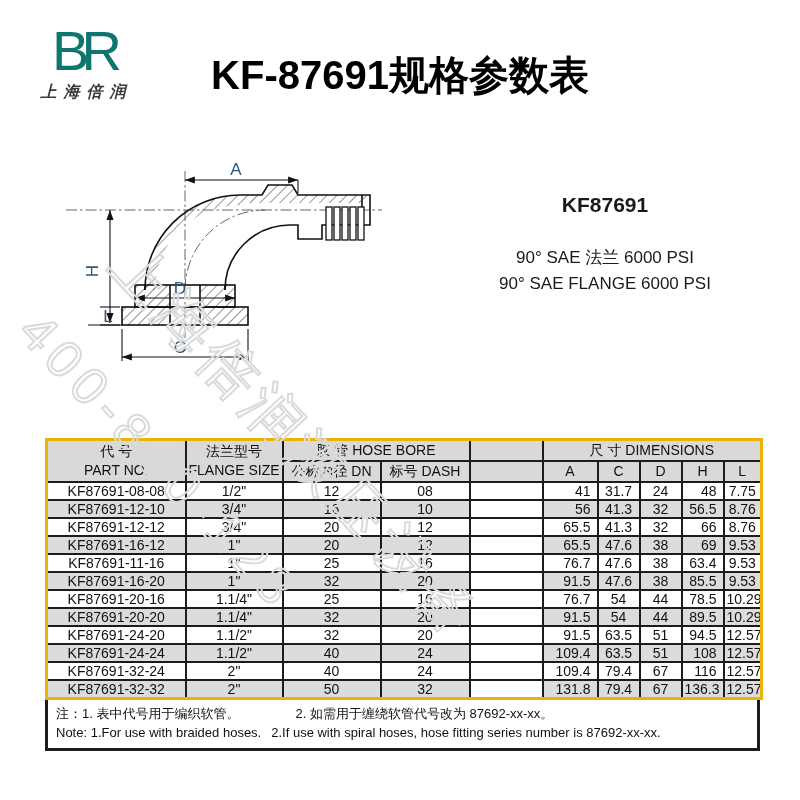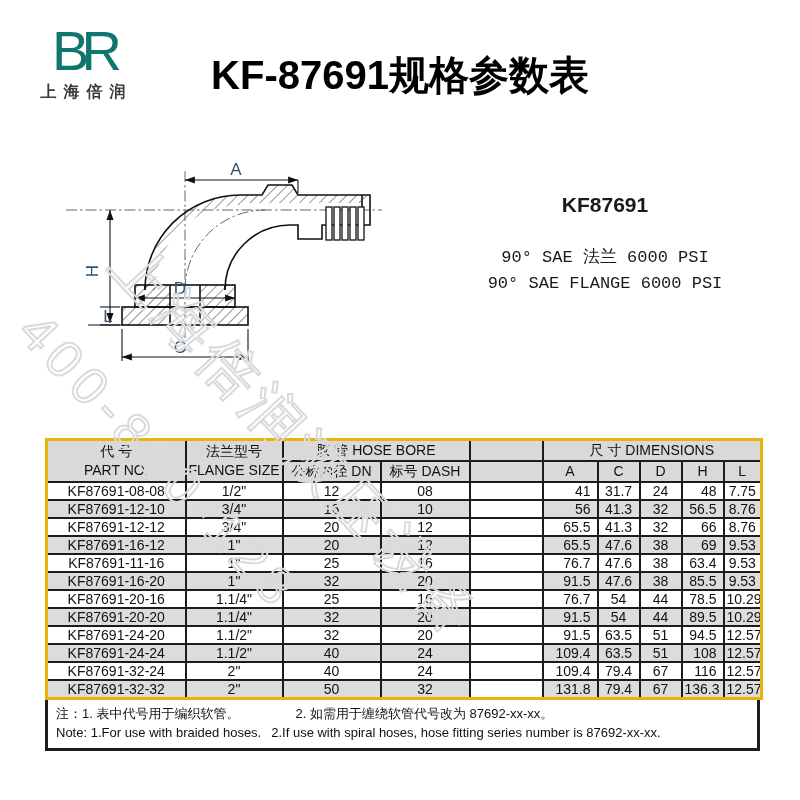--- a/index.html
+++ b/index.html
@@ -3,30 +3,30 @@
 <meta charset="utf-8">
 <style>
   html,body{margin:0;padding:0;}
   body{
     width:800px;height:800px;position:relative;overflow:hidden;
     background:#ffffff;font-family:"Liberation Sans",sans-serif;color:#111;
   }
   
   .logo{position:absolute;left:18px;top:22px;width:130px;text-align:center;}
   .logo-mark{font-size:56px;font-weight:400;letter-spacing:-0.14em;color:#0f766e;line-height:58px;}
-  .logo-name{font-size:16px;font-weight:700;color:#3a3a3a;letter-spacing:7px;margin-top:2px;padding-left:7px;}
+  .logo-name{font-size:16px;font-weight:700;color:#3a3a3a;letter-spacing:7px;margin-top:2px;padding-left:7px;font-style:italic;}
   
   .title{position:absolute;left:0;top:48px;width:800px;text-align:center;
     font-size:40px;font-weight:700;color:#000;}
   
   .drawing{position:absolute;left:40px;top:145px;}
   
   .info{position:absolute;left:430px;top:193px;width:350px;text-align:center;color:#1a1a1a;}
   .info-model{font-size:21px;font-weight:700;margin-bottom:28px;}
-  .info-line{font-size:17px;line-height:26px;font-family:Liberation Mono, monospace;}
+  .info-line{font-size:17px;line-height:26px;}
   
   .watermark{position:absolute;left:150px;top:228px;z-index:9;pointer-events:none;
     transform:rotate(47deg);transform-origin:top left;white-space:nowrap;}
   .wm1{font-size:58px;letter-spacing:6px;color:transparent;-webkit-text-stroke:2px #dadada;}
   .wm2{font-size:52px;letter-spacing:8px;color:transparent;-webkit-text-stroke:2px #dadada;margin-top:44px;margin-left:-14px;}
   
   .tablewrap{position:absolute;left:45px;top:438px;width:715px;}
   table.spec{border-collapse:collapse;table-layout:fixed;width:715px;border:3px solid #eab308;}
   .spec th,.spec td{border:2px solid #1c1c1c;font-weight:400;font-size:14px;
     text-align:center;padding:0 2px;overflow:hidden;white-space:nowrap;}

